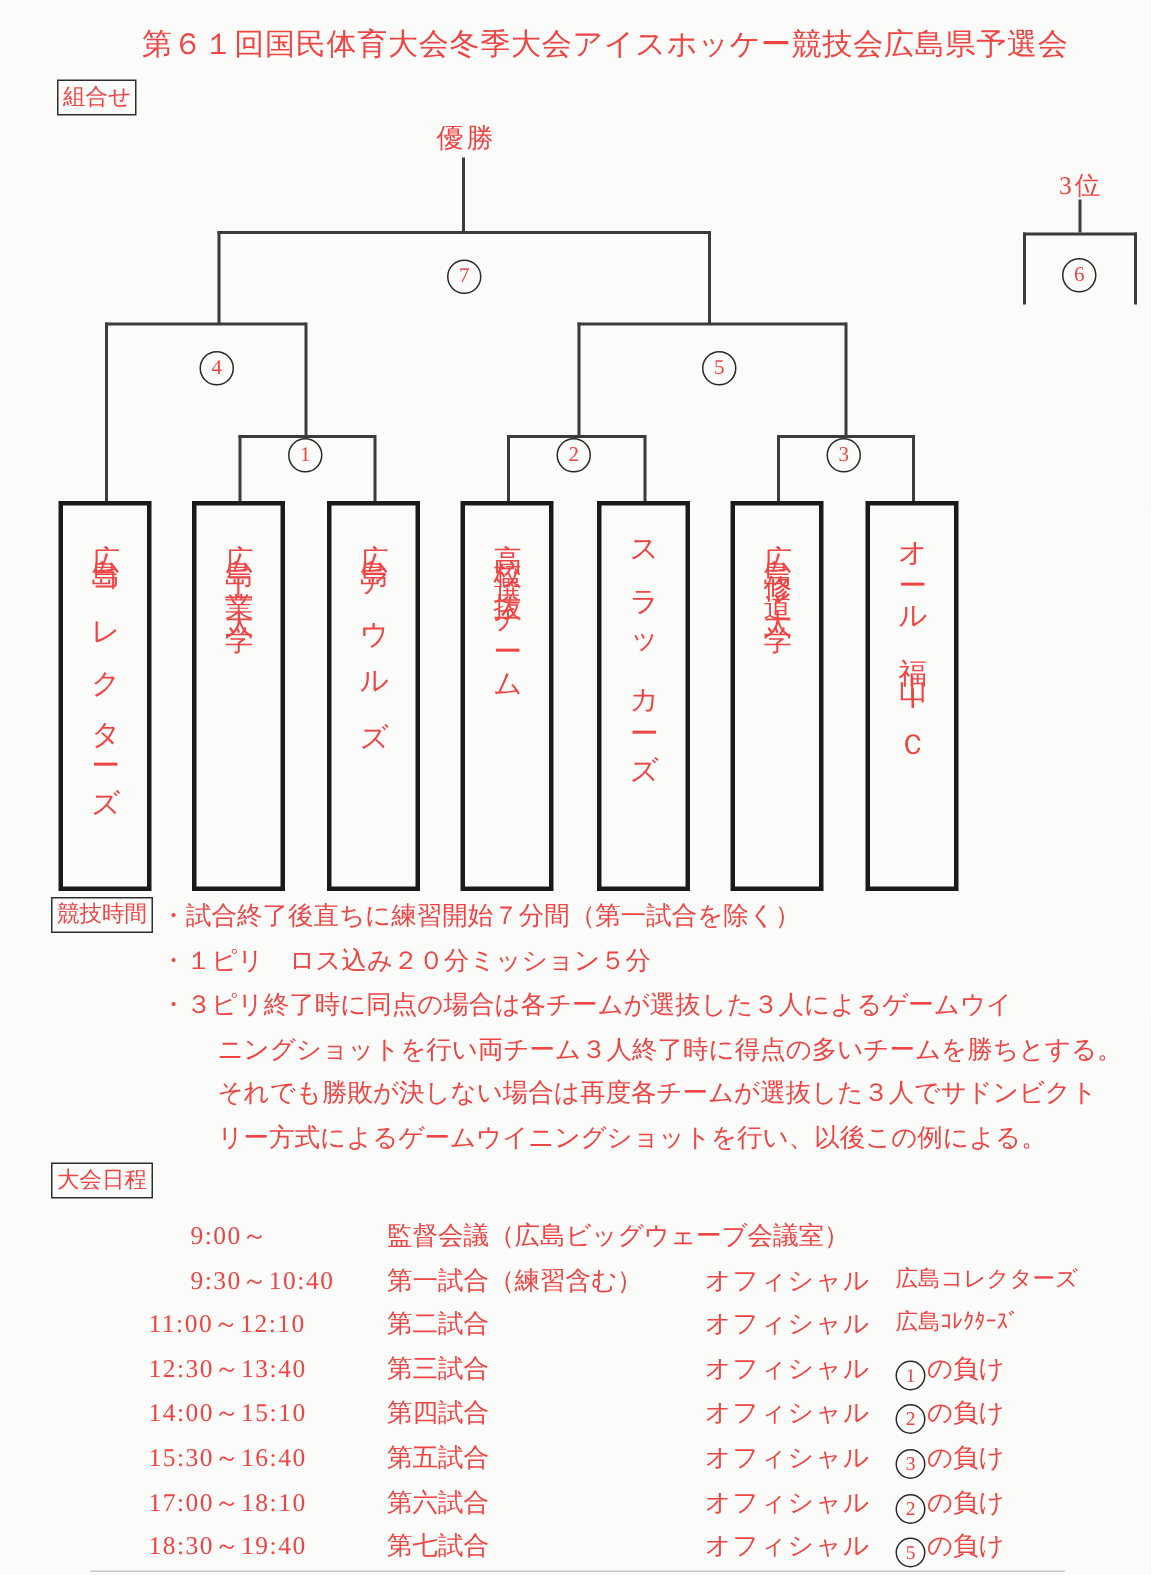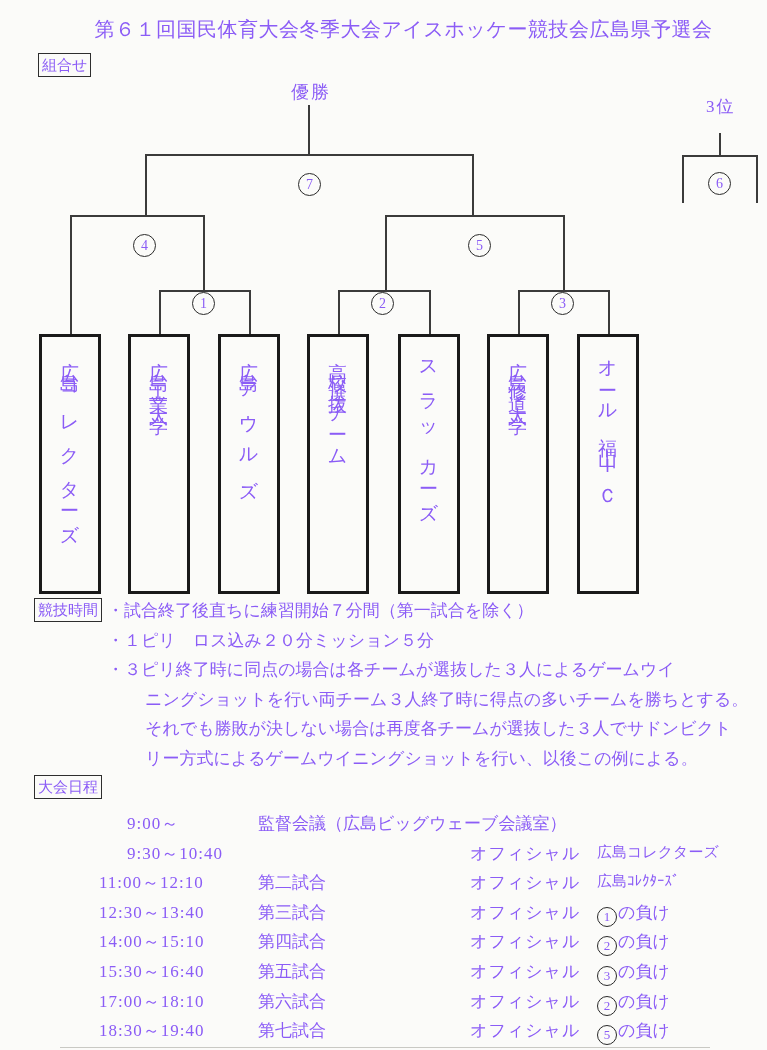--- a/index.html
+++ b/index.html
@@ -1,33 +1,33 @@
 <!DOCTYPE html>
 <html><head>
 <meta charset="utf-8">
 <style>
   html,body{margin:0;padding:0;}
   body{background:#e8e8e8;}
   .page{
     position:relative; width:767px; height:1050px; margin:0 auto;
     background:#fbfbf9; overflow:hidden;
     font-family:"Liberation Serif","DejaVu Serif",serif;
-    color:#8b5cf6;
+    color:#ef4444;
   }
   .title{
     position:absolute; left:40px; right:0; top:16px;
     text-align:center; font-size:20px; letter-spacing:0.5px; white-space:nowrap;
   }
   .label-box{
     position:absolute; border:1.6px solid #2e2e2e; background:#fbfbf9;
     font-size:15px; line-height:20px; padding:1px 3px; white-space:nowrap;
   }
   .txt{position:absolute; white-space:nowrap;}
   .champion{left:291px; top:80px; font-size:18px; letter-spacing:2px;}
-  .third{left:706px; top:95px; font-size:17px; letter-spacing:2px;}
+  .third{left:706px; top:112px; font-size:17px; letter-spacing:2px;}
   .hl{position:absolute; height:1.6px; background:#3b3b3b;}
   .vl{position:absolute; width:1.6px; background:#3b3b3b;}
   .ncirc{
     position:absolute; width:23px; height:23px; border:1.4px solid #2a2a2a;
     border-radius:50%; display:flex; align-items:center; justify-content:center;
     font-size:14px; background:#fbfbf9; box-sizing:border-box;
   }
   .team-box{
     position:absolute; top:334px; width:62px; height:260px; box-sizing:border-box;
     border:3px solid #1a1a1a; background:#fbfbf9;
@@ -140,20 +140,21 @@
   <div id="schedule-rows">
   <div class="srow indent" style="top: 812px;">
     <span class="time">9:00～</span>
     <span class="event">監督会議（広島ビッグウェーブ会議室）</span>
     <span class="official"></span>
     <span class="result"><span class="rtext"></span></span>
   </div>
 
   <div class="srow indent" style="top: 841.6px; text-align: right;">
     <span class="time">9:30～10:40</span>
+    <span class="event">第一試合（練習含む）</span>
     <span class="official">オフィシャル</span>
     <span class="result"><span class="rtext plain">広島コレクターズ</span></span>
   </div>
 
   <div class="srow" style="top: 871.2px; text-align: center;">
     <span class="time">11:00～12:10</span>
     <span class="event">第二試合</span>
     <span class="official">オフィシャル</span>
     <span class="result"><span class="rtext plain">広島ｺﾚｸﾀｰｽﾞ</span></span>
   </div>

